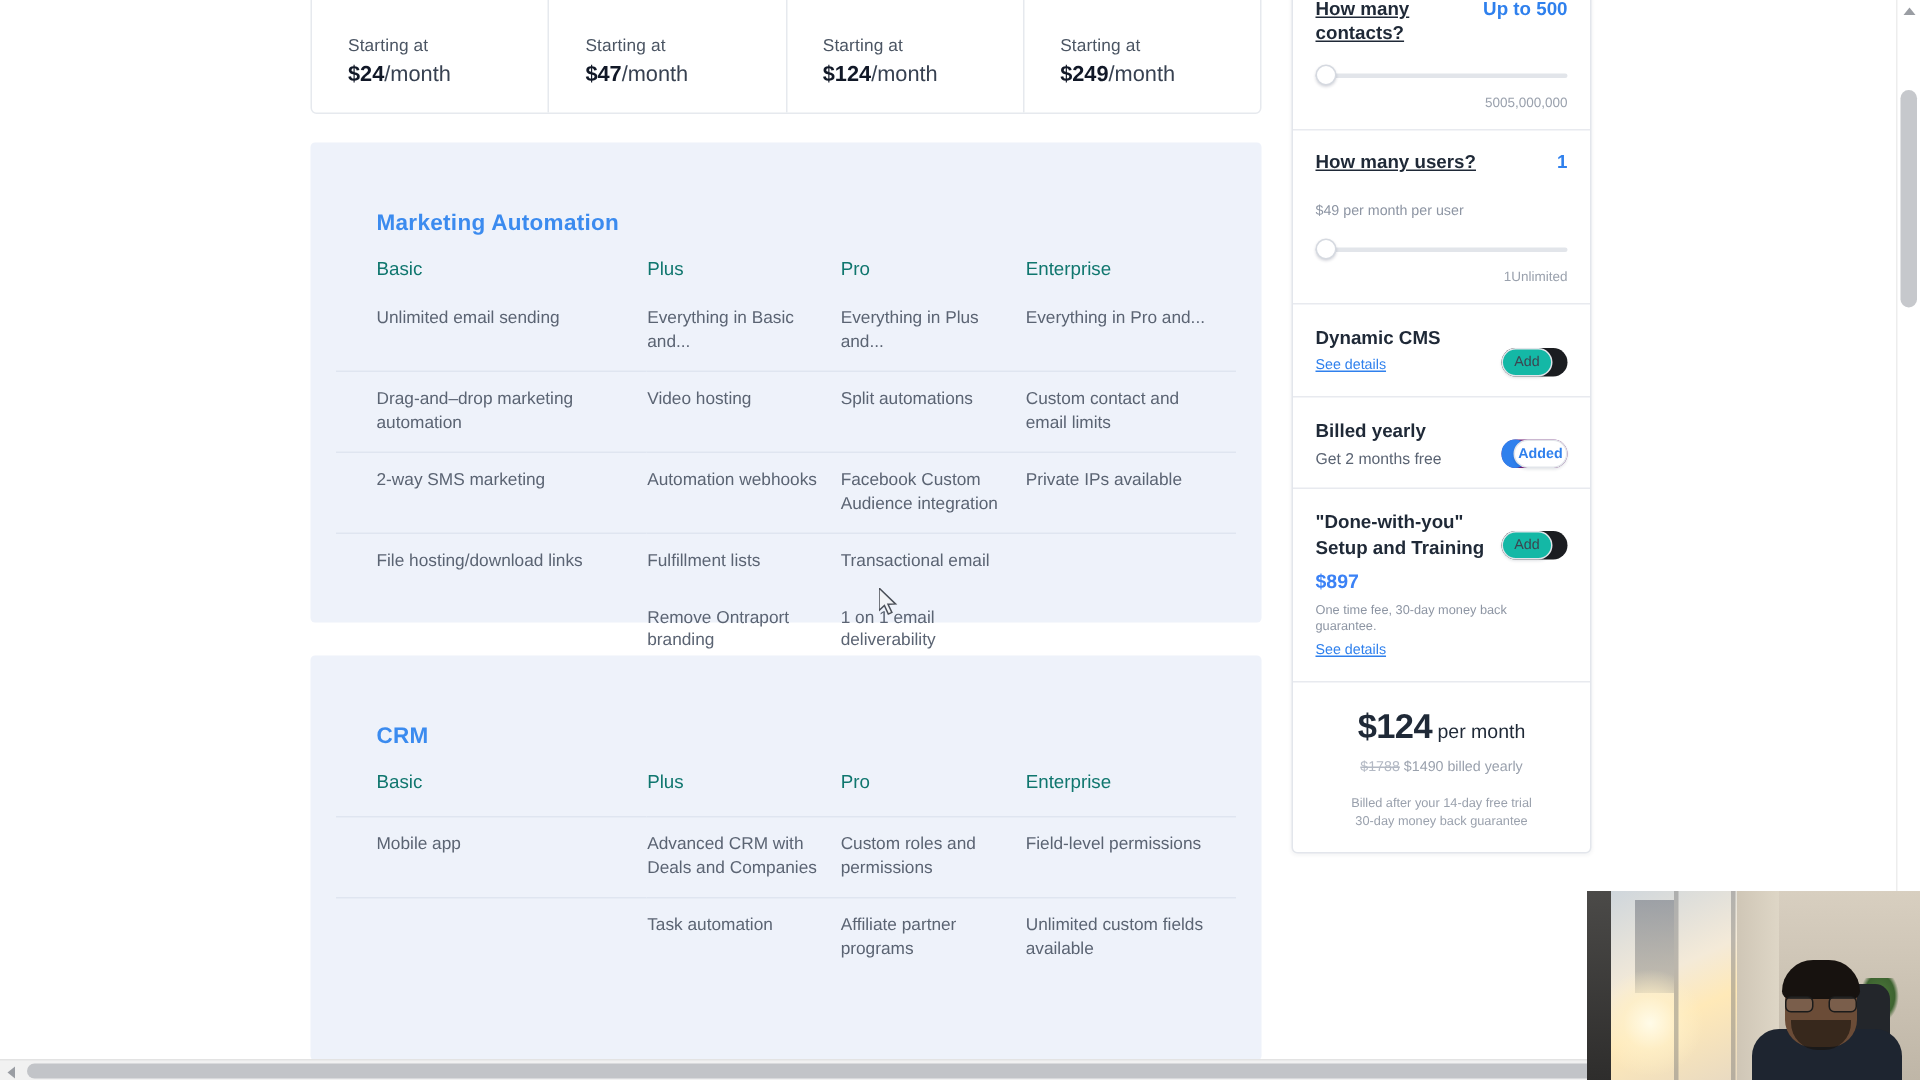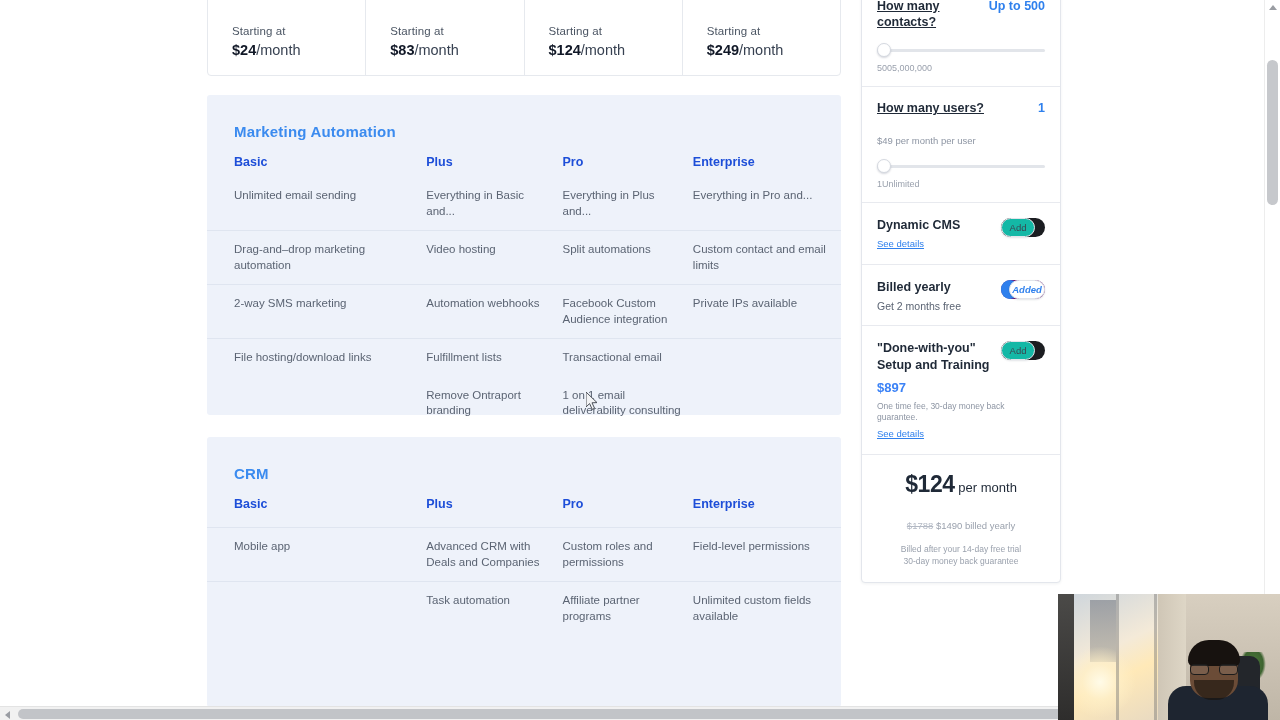--- a/index.html
+++ b/index.html
@@ -58,40 +58,40 @@
   .pcard-price b { font-weight: 700; }
   .pcard-price span { font-weight: 400; color: #374151; }
 
   
   .fblock {
     position: absolute;
     left: 207px;
     width: 634px;
     background: #eef2fa;
     border-radius: 3px;
-    padding: 0;
+    padding: 17px;
   }
   .fblock-title {
     color: #3b8bef;
     font-size: 15px;
     font-weight: 700;
     letter-spacing: .2px;
     padding: 28px 0 0 27px;
   }
   .ftable {
     width: 100%;
     border-collapse: collapse;
     table-layout: fixed;
     margin-top: 15px;
   }
   .ftable th {
     text-align: left;
     font-size: 12.5px;
-    font-weight: 700;
-    color: #1d4ed8;
+    font-weight: 400;
+    color: #0f766e;
     padding: 0 10px 16px 0;
     vertical-align: top;
   }
   .ftable th:first-child,
   .ftable td:first-child { padding-left: 27px; }
   .ftable td {
     font-size: 11.5px;
     color: #5b6473;
     line-height: 1.35;
     padding: 11px 12px 11px 0;
@@ -160,29 +160,29 @@
     position: absolute;
     left: 0; top: 0;
     width: 14px; height: 14px;
     border-radius: 50%;
     background: #ffffff;
     border: 1px solid #d5d9e0;
     box-shadow: 0 1px 2px rgba(20,30,60,.18);
   }
   .slider-scale {
     display: flex;
-    justify-content: flex-start;
+    justify-content: flex-end;
     font-size: 9px;
     color: #9aa1ad;
   }
 
   
   .addon-row {
     display: flex;
-    align-items: flex-start;
+    align-items: flex-end;
     justify-content: space-between;
   }
   .addon-name {
     font-size: 12.5px;
     font-weight: 700;
     color: #1f2937;
     line-height: 1.3;
   }
   .addon-price {
     font-size: 13px;
@@ -222,21 +222,20 @@
     width: 34px; height: 19px;
     border-radius: 10px;
     background: #14b8a6;
     border: 1px solid #e2e5ea;
     box-shadow: 0 1px 2px rgba(20,30,60,.12);
     display: flex; align-items: center; justify-content: center;
     font-size: 9.5px; color: #3c4椒; color: #3c4450;
   }
   .tgl-on {
     background: #701a75;
-    font-style: italic;
   }
   .tgl-on .tgl-knob {
     position: absolute;
     left: 0; top: 0;
     width: 18px; height: 19px;
     border-radius: 10px;
     background: #2f80ed;
   }
   .tgl-on .tgl-pill {
     position: absolute;
@@ -260,21 +259,21 @@
     color: #1f2937;
   }
   .sum-price b {
     font-size: 23px;
     font-weight: 700;
     letter-spacing: -.4px;
   }
   .sum-billed {
     font-size: 9.5px;
     color: #9aa1ad;
-    margin-top: 22px;
+    margin-top: 8px;
   }
   .sum-billed s { color: #b3b9c4; }
   .cta {
     display: block;
     width: 100%;
     margin-top: 15px;
     background: #1877f2;
     border: none;
     border-radius: 2px;
     padding: 9px 4px 10px 4px;
@@ -437,21 +436,21 @@
 
     <div class="cards-strip">
       <div class="pcard">
 
         <div class="pcard-start">Starting at</div>
         <div class="pcard-price"><b>$24</b><span>/month</span></div>
       </div>
       <div class="pcard">
 
         <div class="pcard-start">Starting at</div>
-        <div class="pcard-price"><b>$83</b><span>/month</span></div>
+        <div class="pcard-price"><b>$47</b><span>/month</span></div>
       </div>
       <div class="pcard">
 
         <div class="pcard-start">Starting at</div>
         <div class="pcard-price"><b>$124</b><span>/month</span></div>
       </div>
       <div class="pcard">
 
         <div class="pcard-start">Starting at</div>
         <div class="pcard-price"><b>$249</b><span>/month</span></div>

